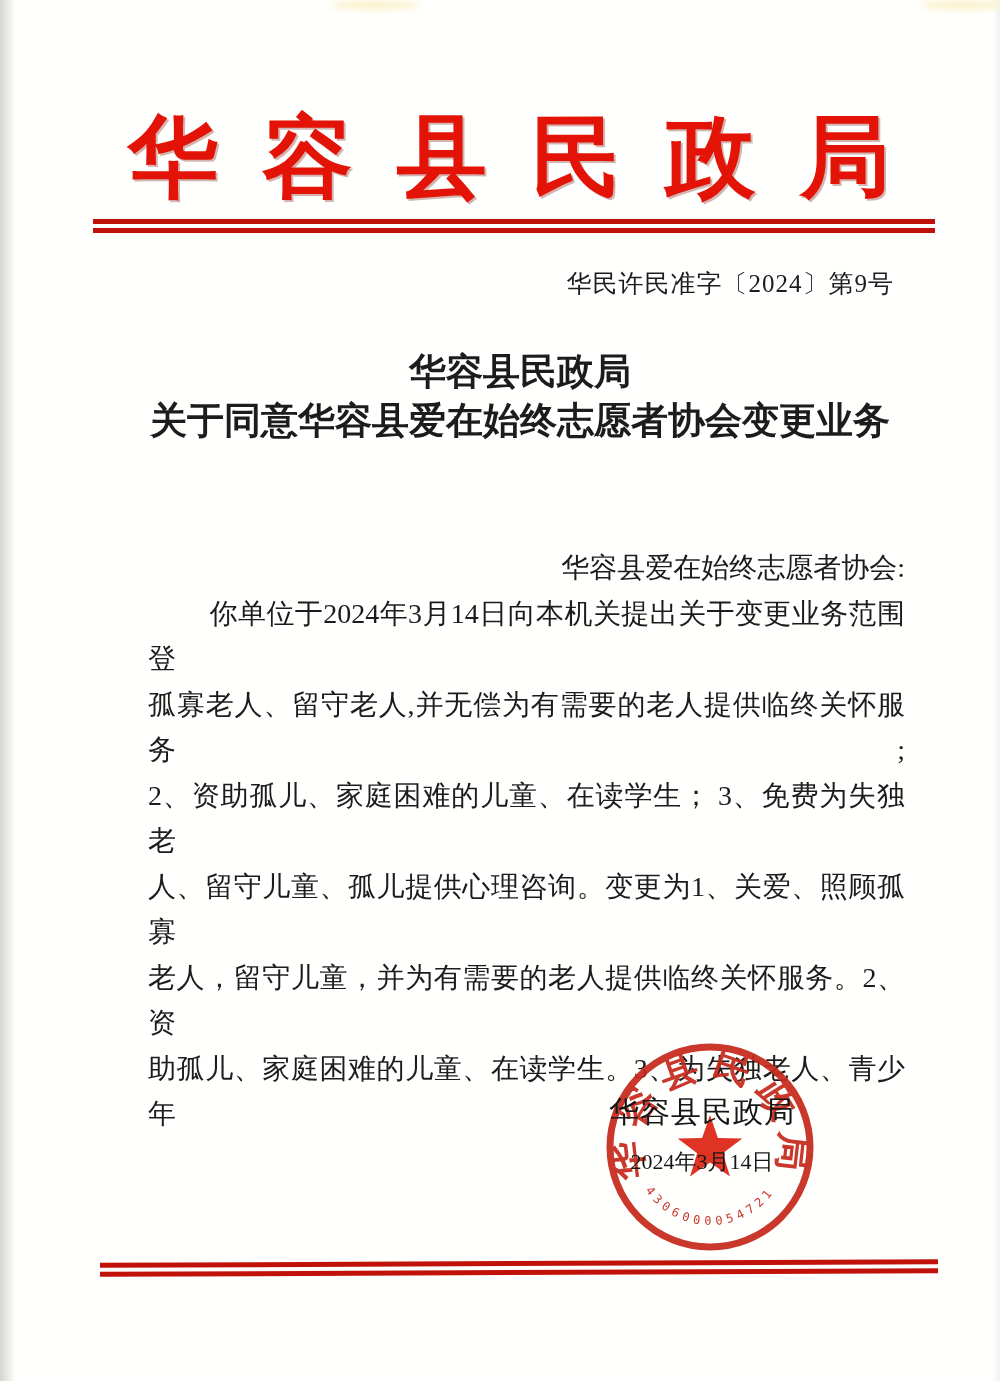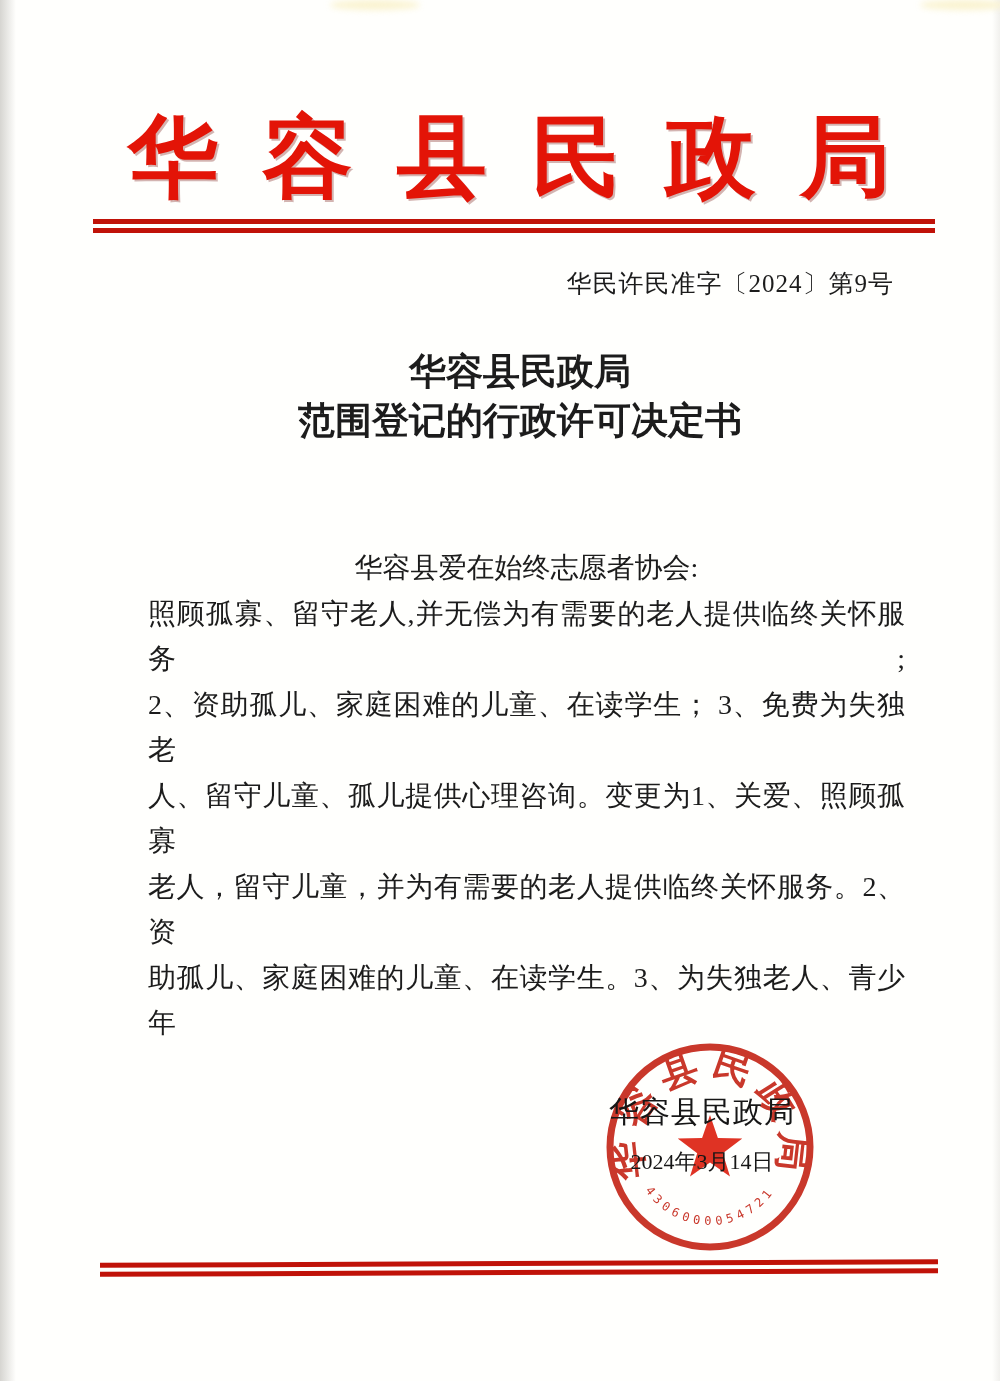--- a/index.html
+++ b/index.html
@@ -49,21 +49,21 @@
   .title-block{
     position:absolute;top:347px;left:40px;width:960px;
     text-align:center;color:var(--text-black);
     font-size:37px;font-weight:bold;line-height:49px;
   }
 
   .body-block{
     position:absolute;top:545px;left:148px;width:757px;
     font-size:28px;line-height:45.5px;color:var(--text-black);
   }
-  .salutation{text-align:center;}
+  .salutation{text-align:right;}
   .bline{text-align:justify;text-align-last:justify;text-justify:inter-character;}
   .bline.indent{text-indent:2.2em;}
 
   
   .seal{position:absolute;left:600px;top:1037px;width:220px;height:220px;
     opacity:.93;z-index:2;}
   .seal-ring{fill:none;stroke:var(--seal-red);stroke-width:7;}
   .seal-arc{fill:none;stroke:none;}
   .seal-ring-text{font-size:38px;font-weight:bold;letter-spacing:9px;
     fill:var(--seal-red);font-family:"Liberation Serif","DejaVu Serif",serif;}
@@ -87,26 +87,27 @@
   <div class="smudge b"></div>
 
   <div class="header-title">华容县民政局</div>
 
   <div class="rule rule-top"></div>
 
   <div class="doc-number">华民许民准字〔2024〕第9号</div>
 
   <div class="title-block">
     <div>华容县民政局</div>
-    <div>范围登记的行政许可决定书</div>
+    <div>关于同意华容县爱在始终志愿者协会变更业务</div>
   </div>
 
   <div class="body-block">
     <div class="salutation">华容县爱在始终志愿者协会:</div>
-    <div class="bline">照顾孤寡、留守老人,并无偿为有需要的老人提供临终关怀服务;</div>
+    <div class="bline indent">你单位于2024年3月14日向本机关提出关于变更业务范围登</div>
+    <div class="bline">孤寡老人、留守老人,并无偿为有需要的老人提供临终关怀服务;</div>
     <div class="bline">2、资助孤儿、家庭困难的儿童、在读学生； 3、免费为失独老</div>
     <div class="bline">人、留守儿童、孤儿提供心理咨询。变更为1、关爱、照顾孤寡</div>
     <div class="bline">老人，留守儿童，并为有需要的老人提供临终关怀服务。2、资</div>
     <div class="bline">助孤儿、家庭困难的儿童、在读学生。3、为失独老人、青少年</div>
 
   </div>
 
   <svg class="seal" viewBox="0 0 220 220">
     <circle class="seal-ring" cx="110" cy="110" r="100"></circle>
     <path id="sealArcTop" class="seal-arc" d="M 44.2 133.9 A 70 70 0 1 1 175.8 133.9"></path>

